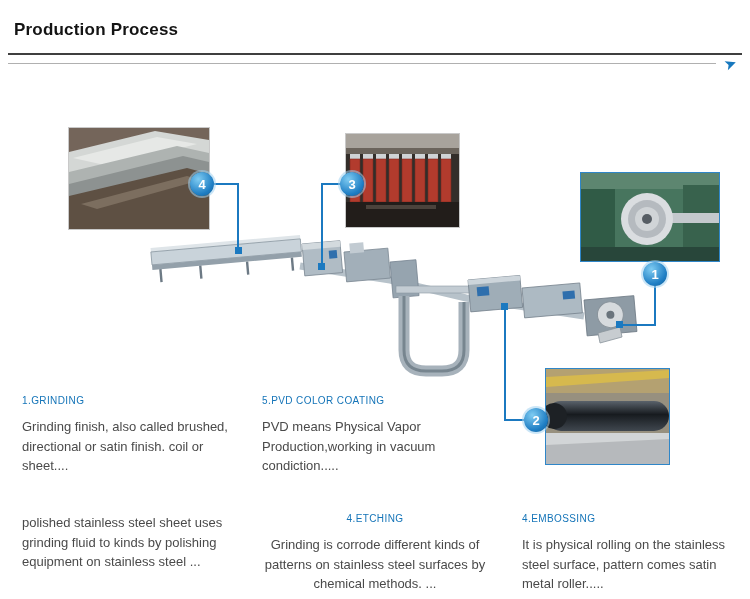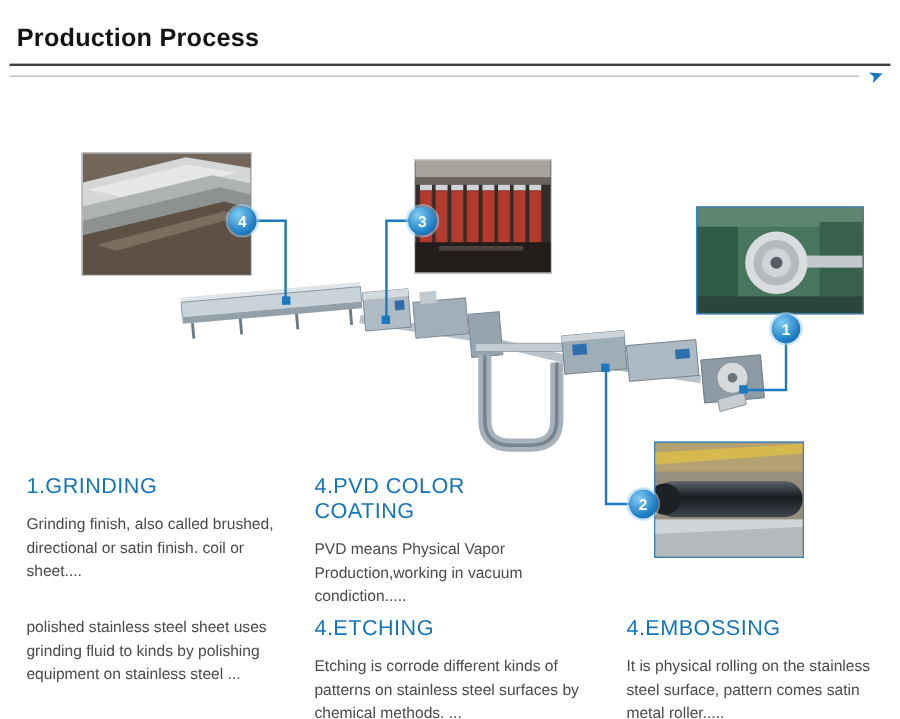--- a/index.html
+++ b/index.html
@@ -1,20 +1,20 @@
 <!DOCTYPE html>
 <html><head>
 <meta charset="utf-8">
 <style>
   * { margin:0; padding:0; box-sizing:border-box; }
   html,body { background:#ffffff; }
   body { font-family:"Liberation Sans", sans-serif; }
   .page { position:relative; width:750px; height:599px; background:#fff; overflow:hidden; }
 
-  .title { position:absolute; left:14px; top:20px; font-size:21px; font-weight:bold; color:#141414; letter-spacing:.2px;text-align:right; }
+  .title { position:absolute; left:14px; top:20px; font-size:17px; font-weight:bold; color:#141414; letter-spacing:.2px;text-align:right; }
   .rule-dark  { position:absolute; left:8px; right:8px;  top:53px; height:2px; background:#3f3f3f; }
   .rule-light { position:absolute; left:8px; right:34px; top:63px; height:1px; background:#b0b0b0; }
   .arrow { position:absolute; right:13px; top:56px; color:#1778be; font-size:15px;
            transform:rotate(-20deg); line-height:1; }
 
   .scene { position:absolute; left:0; top:0; }
 
   .photo { position:absolute; overflow:hidden; border:1px solid #c9c9c9; background:#777; }
   .photo svg { display:block; }
   .photo-sheets { left:68px;  top:127px; width:142px; height:103px; }
@@ -26,26 +26,26 @@
            background:radial-gradient(circle at 35% 30%, #7fccf2, #1f7ec4 65%, #135e97);
            color:#fff; font-size:13px; font-weight:bold;
            display:flex; align-items:center; justify-content:center;
            box-shadow:0 0 0 2px rgba(160,210,240,.55); z-index:5; }
   .badge-1 { left:643px; top:262px; }
   .badge-2 { left:524px; top:408px; }
   .badge-3 { left:340px; top:172px; }
   .badge-4 { left:190px; top:172px; }
 
   .section { position:absolute; }
-  .section h2 { font-size:18px; font-weight:normal; color:#1474b8; letter-spacing:.4px; margin-bottom:11px; }
+  .section h2 { font-size:10px; font-weight:normal; color:#1474b8; letter-spacing:.4px; margin-bottom:11px; }
   .section p  { font-size:13px; color:#4a4a4a; line-height:1.5; }
   .s-grinding  { left:22px;  top:395px; width:212px; }
   .s-pvd       { left:262px; top:395px; width:200px; }
   .s-polishing { left:22px;  top:513px; width:222px; }
-  .s-etching   { left:262px; top:513px; width:226px; }
+  .s-etching   { left:262px; top:513px; width:226px;text-align:center; }
   .s-embossing { left:522px; top:513px; width:222px; }
 </style>
 </head>
 <body>
 
 <div class="page">
 
   <h1 class="title">Production Process</h1>
   <div class="rule-dark"></div>
   <div class="rule-light"></div>
@@ -188,28 +188,28 @@
   <div class="badge badge-1">1</div>
   <div class="badge badge-2">2</div>
   <div class="badge badge-3">3</div>
   <div class="badge badge-4">4</div>
 
   <div class="section s-grinding">
     <h2>1.GRINDING</h2>
     <p>Grinding finish, also called brushed, directional or satin finish. coil or sheet....</p>
   </div>
   <div class="section s-pvd">
-    <h2>4.PVD COLOR COATING</h2>
+    <h2>5.PVD COLOR COATING</h2>
     <p>PVD means Physical Vapor Production,working in vacuum condiction.....</p>
   </div>
   <div class="section s-polishing">
     <p>polished stainless steel sheet uses grinding fluid to kinds by polishing equipment on stainless steel ...</p>
   </div>
   <div class="section s-etching">
     <h2>4.ETCHING</h2>
-    <p>Etching is corrode different kinds of patterns on stainless steel surfaces by chemical methods. ...</p>
+    <p>Grinding is corrode different kinds of patterns on stainless steel surfaces by chemical methods. ...</p>
   </div>
   <div class="section s-embossing">
     <h2>4.EMBOSSING</h2>
     <p>It is physical rolling on the stainless steel surface, pattern comes satin metal roller.....</p>
   </div>
 
 </div>
 
 </body></html>

